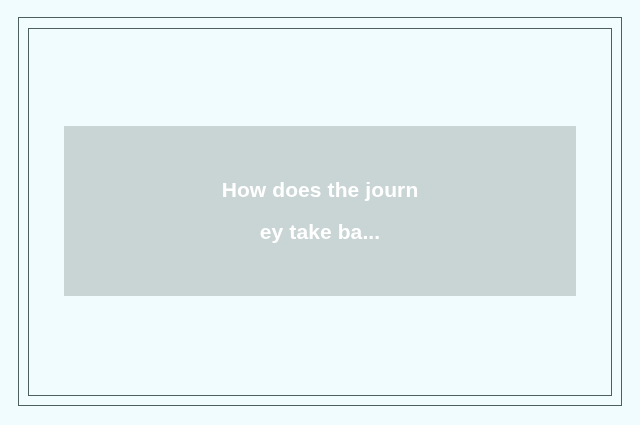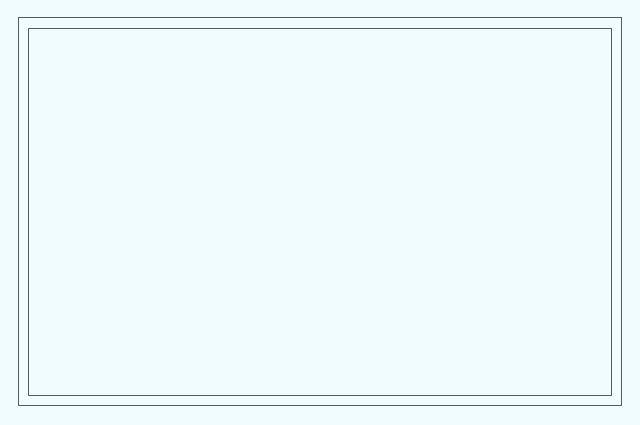--- a/index.html
+++ b/index.html
@@ -76,14 +76,17 @@
 </style>
 </head>
 <body>
 
 <div id="canvas">
 
   <div id="outer-frame"></div>
 
   <div id="inner-frame"></div>
 
+  <div id="placeholder-panel">
+    <div id="placeholder-text">How does the journey take ba...</div>
+  </div>
 
 </div>
 
 </body></html>

